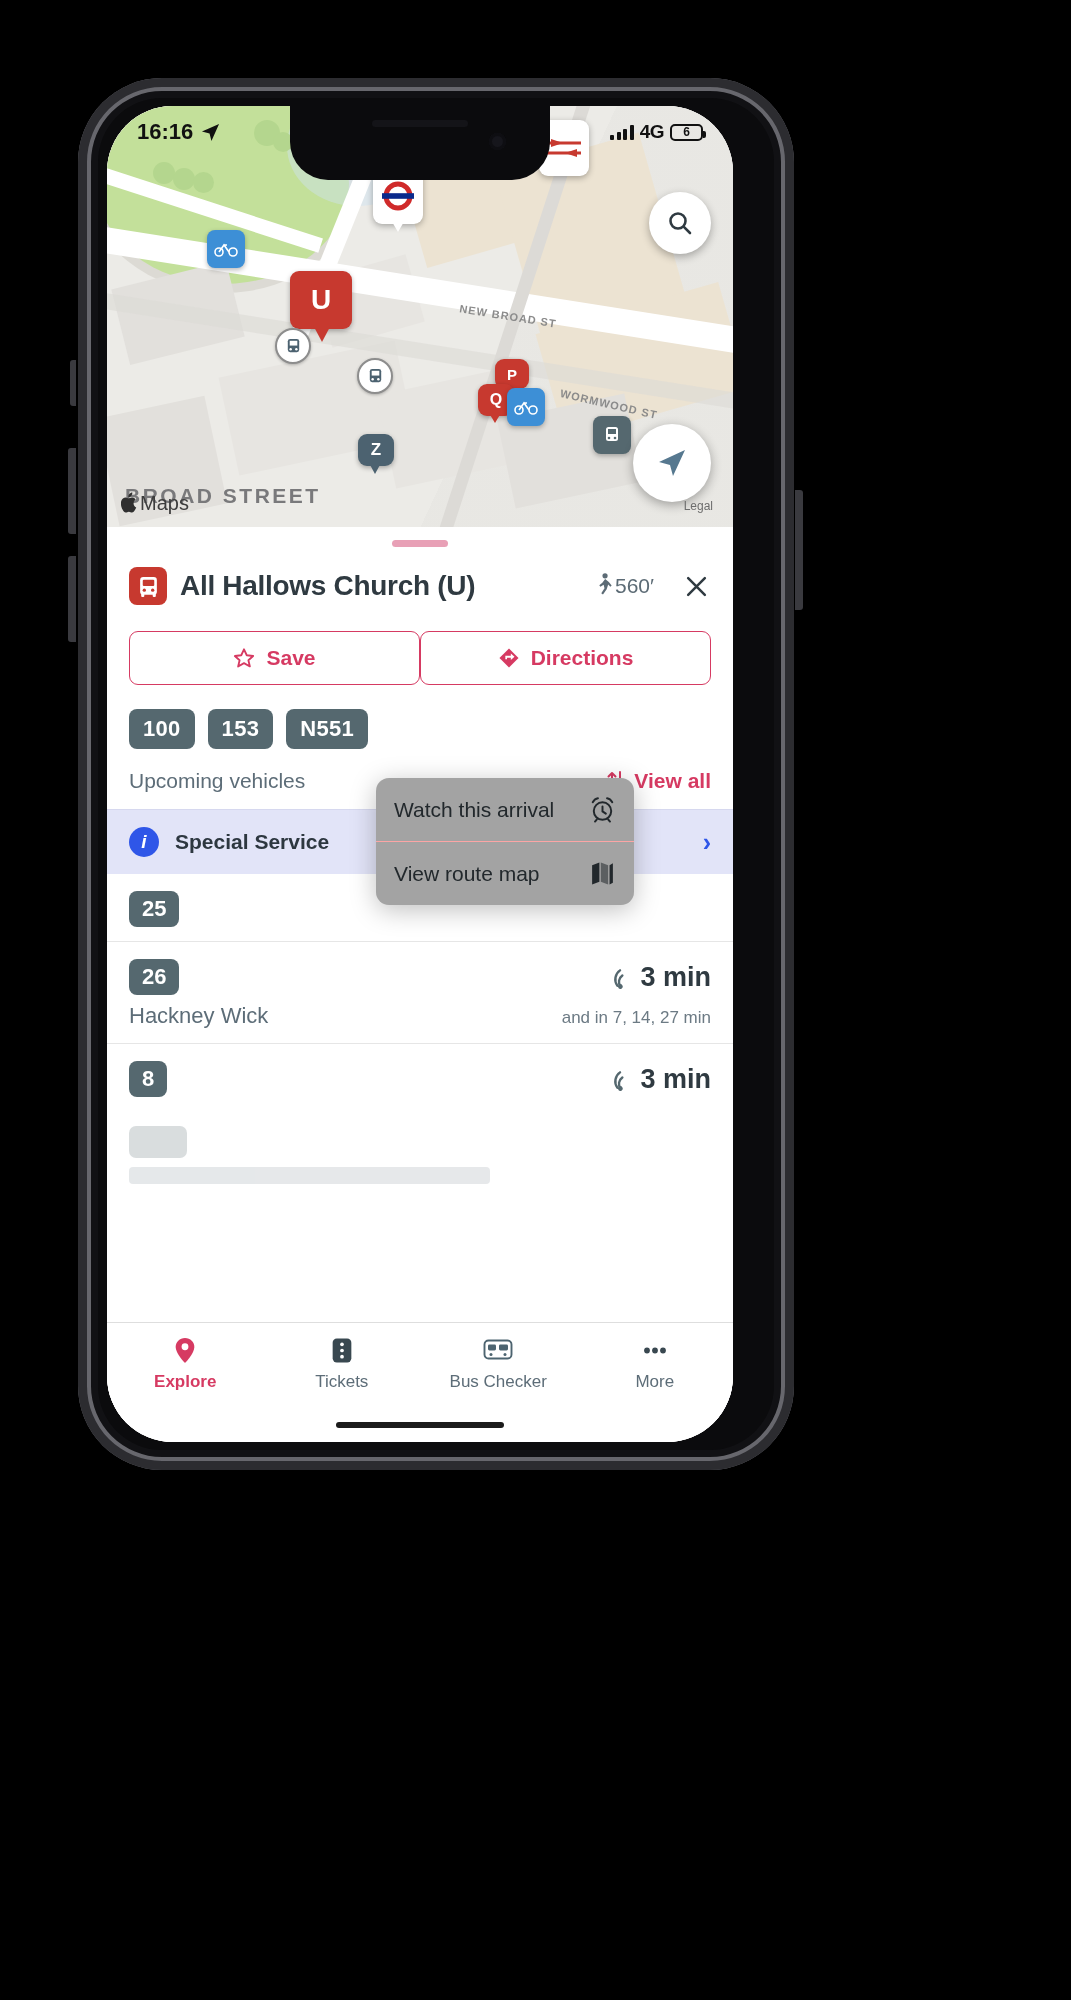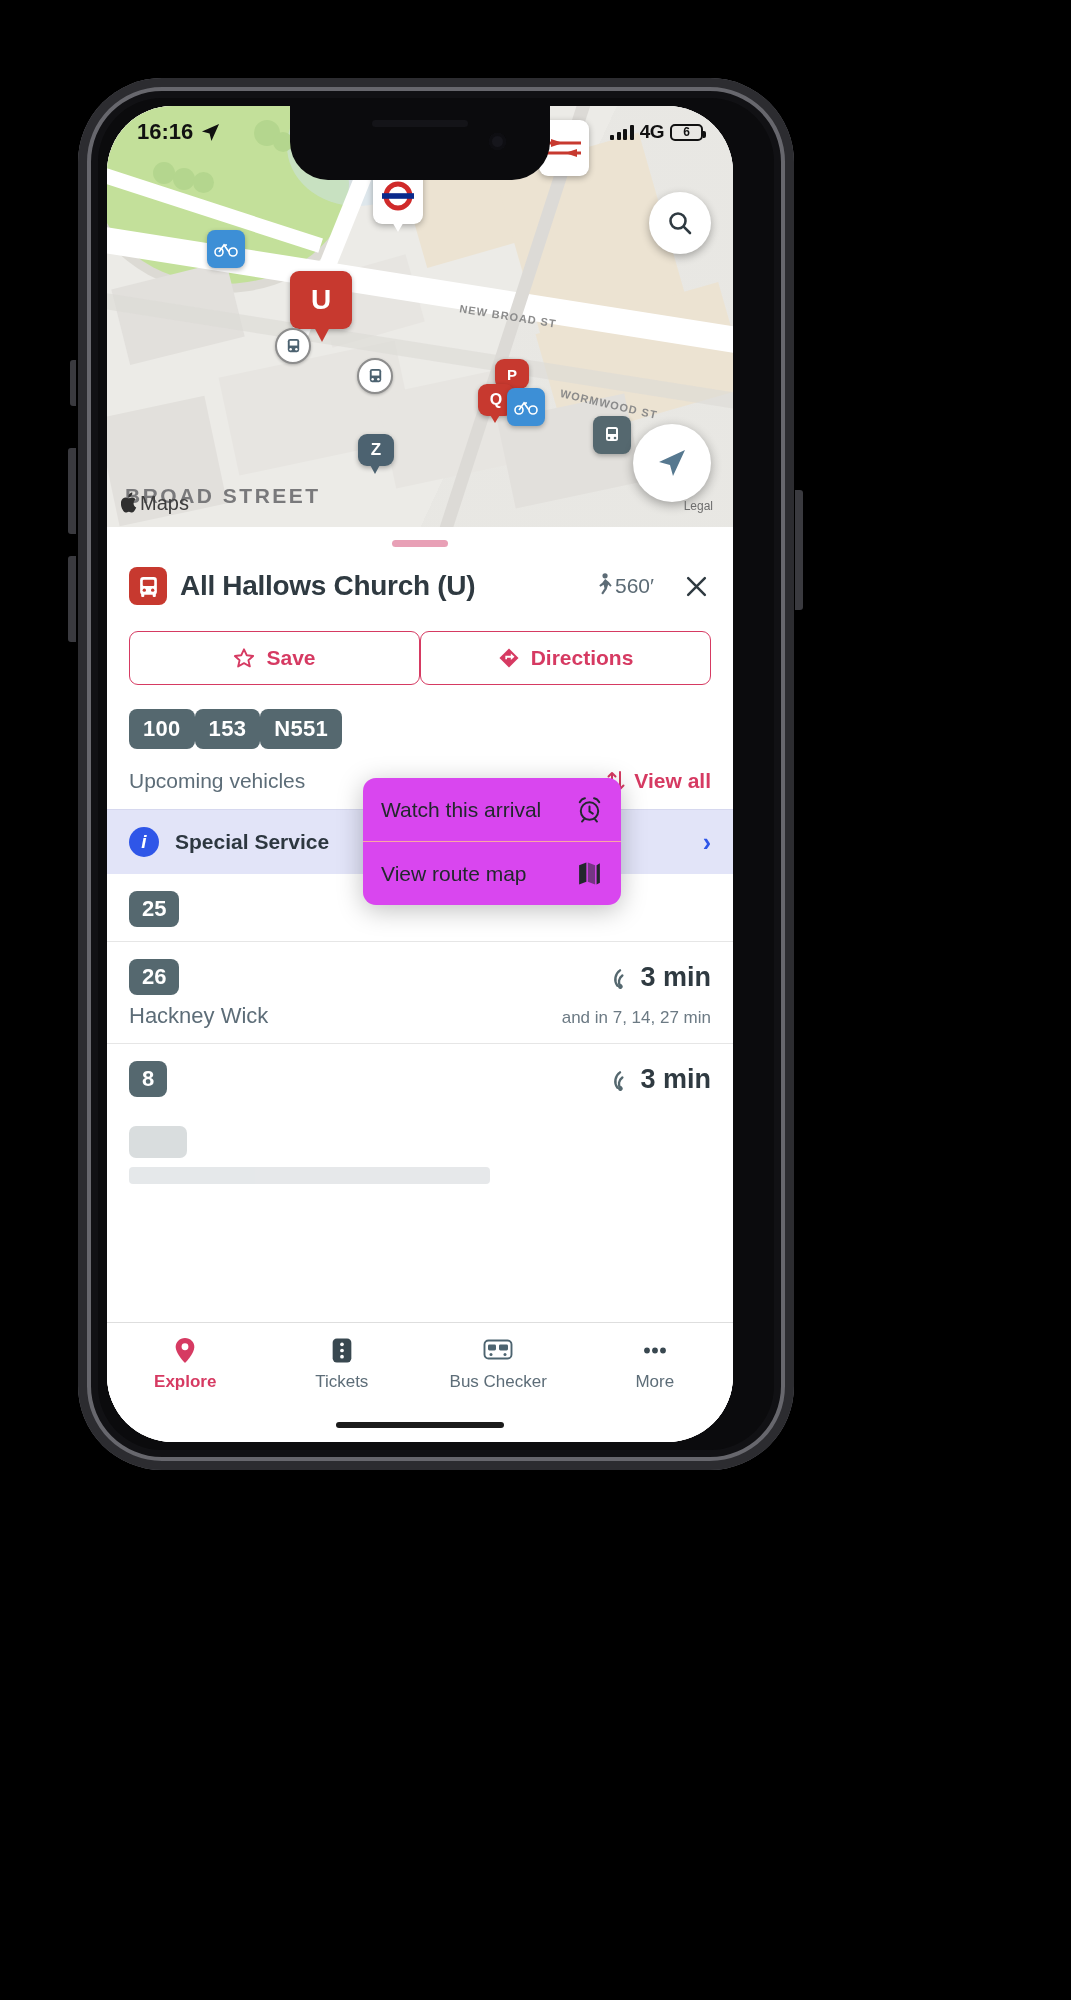--- a/index.html
+++ b/index.html
@@ -129,21 +129,21 @@
   #walk-info { margin-left:auto; display:flex; align-items:center; gap:1px; }
   #walk-dist { font-size:21px; color:#5c6b75; font-weight:400; }
   #close-btn { margin-left:14px; width:30px; height:30px; display:flex;
                align-items:center; justify-content:center; }
 
   #action-row { display:flex; padding:26px 22px 0; }
   .action-btn { flex:1; height:54px; border:1.6px solid #d63a62; border-radius:9px;
                 display:flex; align-items:center; justify-content:center; gap:11px;
                 color:#d63a62; font-size:21px; font-weight:700; background:#fff; }
 
-  #route-badges { display:flex; padding:24px 22px 0; }
+  #route-badges { display:flex; gap:13px; padding:24px 22px 0; }
   .route-badge { background:#55686f; color:#fff; border-radius:8px; padding:7px 14px;
                  font-size:22px; font-weight:600; letter-spacing:.3px; }
 
   #upcoming-row { display:flex; align-items:center; padding:20px 22px 16px; }
   #upcoming-label { font-size:21px; color:#5d6d78; }
   #show-all { margin-left:auto; display:flex; align-items:center; gap:8px;
               color:#d63a62; font-size:21px; font-weight:700; }
 
   #special-banner { background:#e2e4f8; display:flex; align-items:center; gap:16px;
                     padding:17px 22px; border-top:1px solid #d6d8ef; }
@@ -156,21 +156,21 @@
   .arrival { padding:17px 22px 14px; border-bottom:1px solid #e6e6e6; position:relative; }
   .arrival-top { display:flex; align-items:center; }
   .arr-badge { background:#55686f; color:#fff; border-radius:8px; padding:5px 13px;
                font-size:22px; font-weight:600; }
   .arr-time { margin-left:auto; display:flex; align-items:center; gap:7px;
               font-size:27px; font-weight:700; color:#2f3a41; }
   .arrival-bottom { display:flex; align-items:baseline; margin-top:8px; }
   .arr-dest { font-size:22px; color:#5d6d78; }
   .arr-more { margin-left:auto; font-size:17px; color:#6c7a84; }
 
-  #ctx-menu { position:absolute; left:256px; top:672px; width:258px; background:#d946ef;
+  #ctx-menu { position:absolute; left:269px; top:672px; width:258px; background:#a3a3a3;
               border-radius:13px; box-shadow:0 5px 26px rgba(0,0,0,.25); z-index:60;
               overflow:hidden; }
   .ctx-item { display:flex; align-items:center; padding:18px 18px; gap:10px; }
   .ctx-item + .ctx-item { border-top:1px solid #fca5a5; }
   .ctx-label { font-size:21px; color:#22282c; flex:1; }
 
   #fade-mask { position:absolute; left:0; top:818px; width:626px; height:80px;
                background:linear-gradient(rgba(255,255,255,0), #fff 70%); z-index:20; }
   .ghost-row { padding:15px 22px; opacity:.22; }
   .ghost-badge { width:58px; height:32px; border-radius:7px; background:#55686f; }

